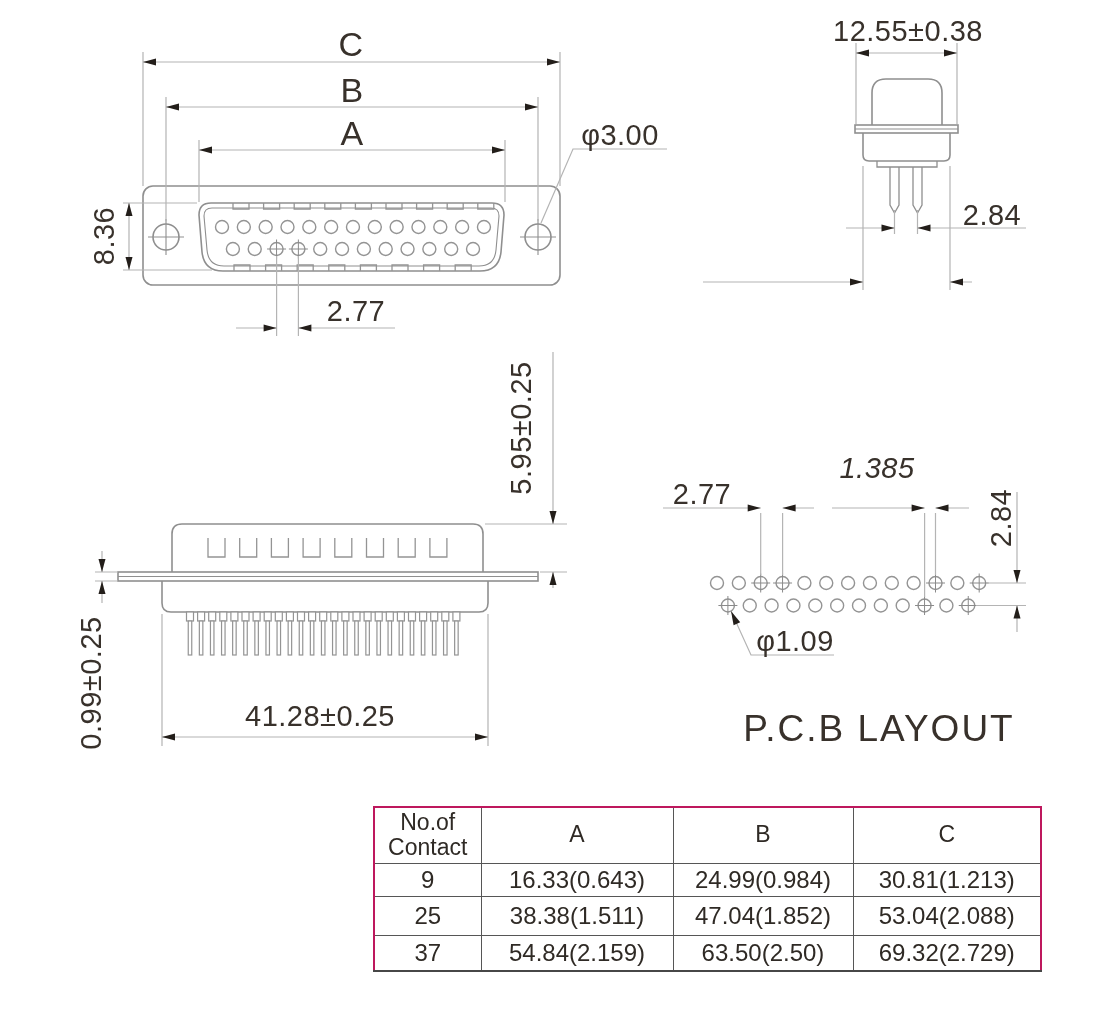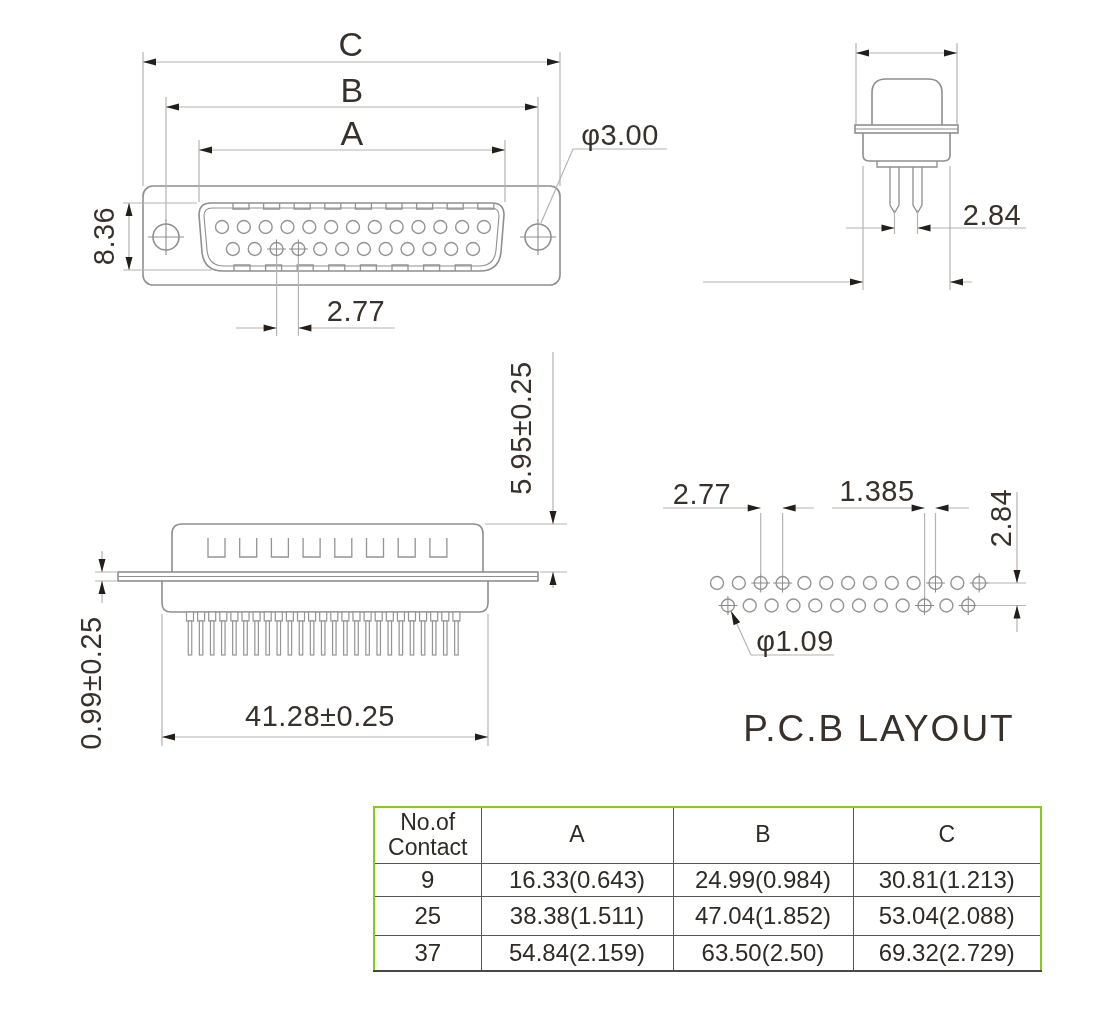--- a/index.html
+++ b/index.html
@@ -10,21 +10,21 @@
              transform:translate(-50%,-50%);letter-spacing:0.5px;}
   .dim-label.rot{transform:translate(-50%,-50%) rotate(-90deg);}
   .dim-label.big{font-size:34px;}
   .pcb-title{position:absolute;color:#38312b;font-size:37px;letter-spacing:2px;
              white-space:nowrap;transform:translate(-50%,-50%);}
   table.spec{position:absolute;left:373px;top:806px;width:667px;
              border-collapse:collapse;table-layout:fixed;
              font-size:24px;color:#2f2a25;}
   table.spec td,table.spec th{border:1.6px solid #565656;text-align:center;
              vertical-align:middle;font-weight:normal;padding:0;}
-  table.spec{border:2px solid #84cc16;}
+  table.spec{border:2px solid #be185d;}
   table.spec tr.hdr th{font-size:23px;line-height:1.12;}
   table.spec tr:last-child td{border-bottom:2.5px solid #474747;}
 </style>
 </head>
 <body>
 
 <div class="stage">
 
   <svg class="drawing" width="1120" height="1026" viewBox="0 0 1120 1026">
 
@@ -258,28 +258,29 @@
     </g>
   </svg>
 
   <div class="dim-label big" style="left:351px;top:44px;">C</div>
   <div class="dim-label big" style="left:352px;top:90px;">B</div>
   <div class="dim-label big" style="left:352px;top:133px;">A</div>
   <div class="dim-label" style="left:620px;top:135px;">φ3.00</div>
   <div class="dim-label rot" style="left:104px;top:236px;">8.36</div>
   <div class="dim-label" style="left:356px;top:311px;">2.77</div>
 
+  <div class="dim-label" style="left:908px;top:31px;">12.55±0.38</div>
   <div class="dim-label" style="left:992px;top:215px;">2.84</div>
 
   <div class="dim-label rot" style="left:521px;top:428px;">5.95±0.25</div>
   <div class="dim-label rot" style="left:91px;top:683px;">0.99±0.25</div>
   <div class="dim-label" style="left:320px;top:716px;">41.28±0.25</div>
 
   <div class="dim-label" style="left:702px;top:494px;">2.77</div>
-  <div class="dim-label" style="left:877px;top:491px;">1.385</div>
+  <div class="dim-label" style="left:877px;top:468px;font-style:italic;">1.385</div>
   <div class="dim-label rot" style="left:1001px;top:518px;">2.84</div>
   <div class="dim-label" style="left:795px;top:641px;">φ1.09</div>
   <div class="pcb-title" style="left:879px;top:729px;">P.C.B LAYOUT</div>
 
   <table class="spec">
     <colgroup>
         <col style="width:107px">
         <col style="width:192px">
         <col style="width:180px">
         <col style="width:188px">

